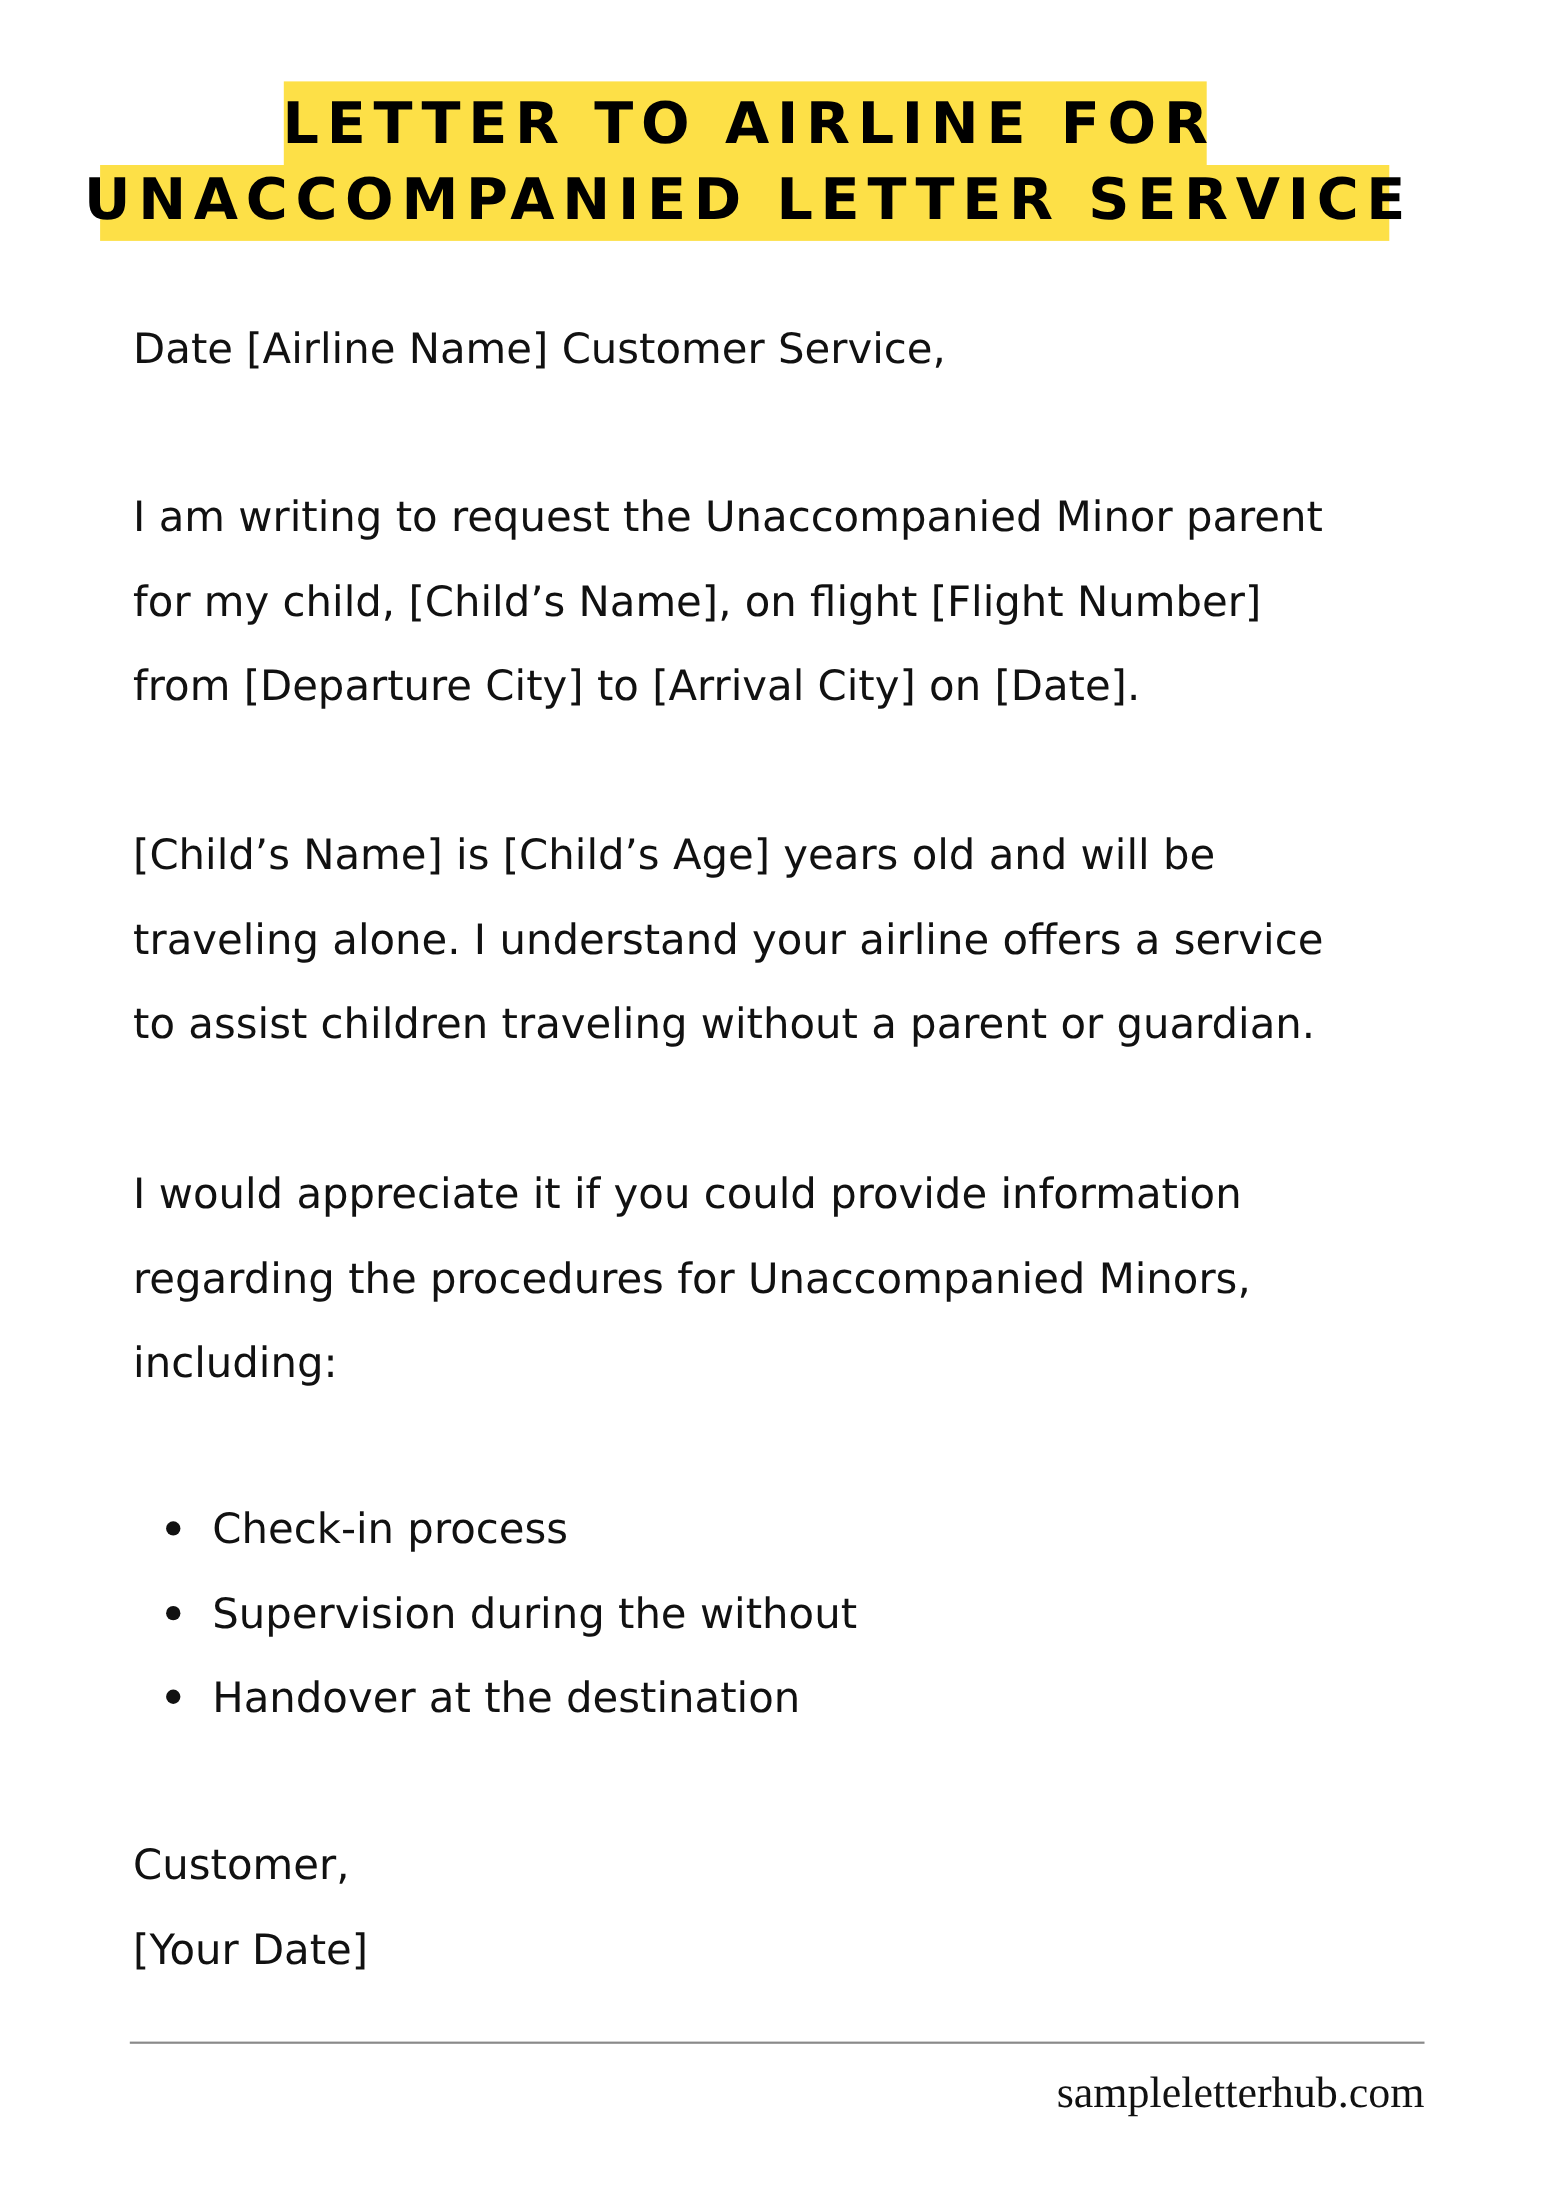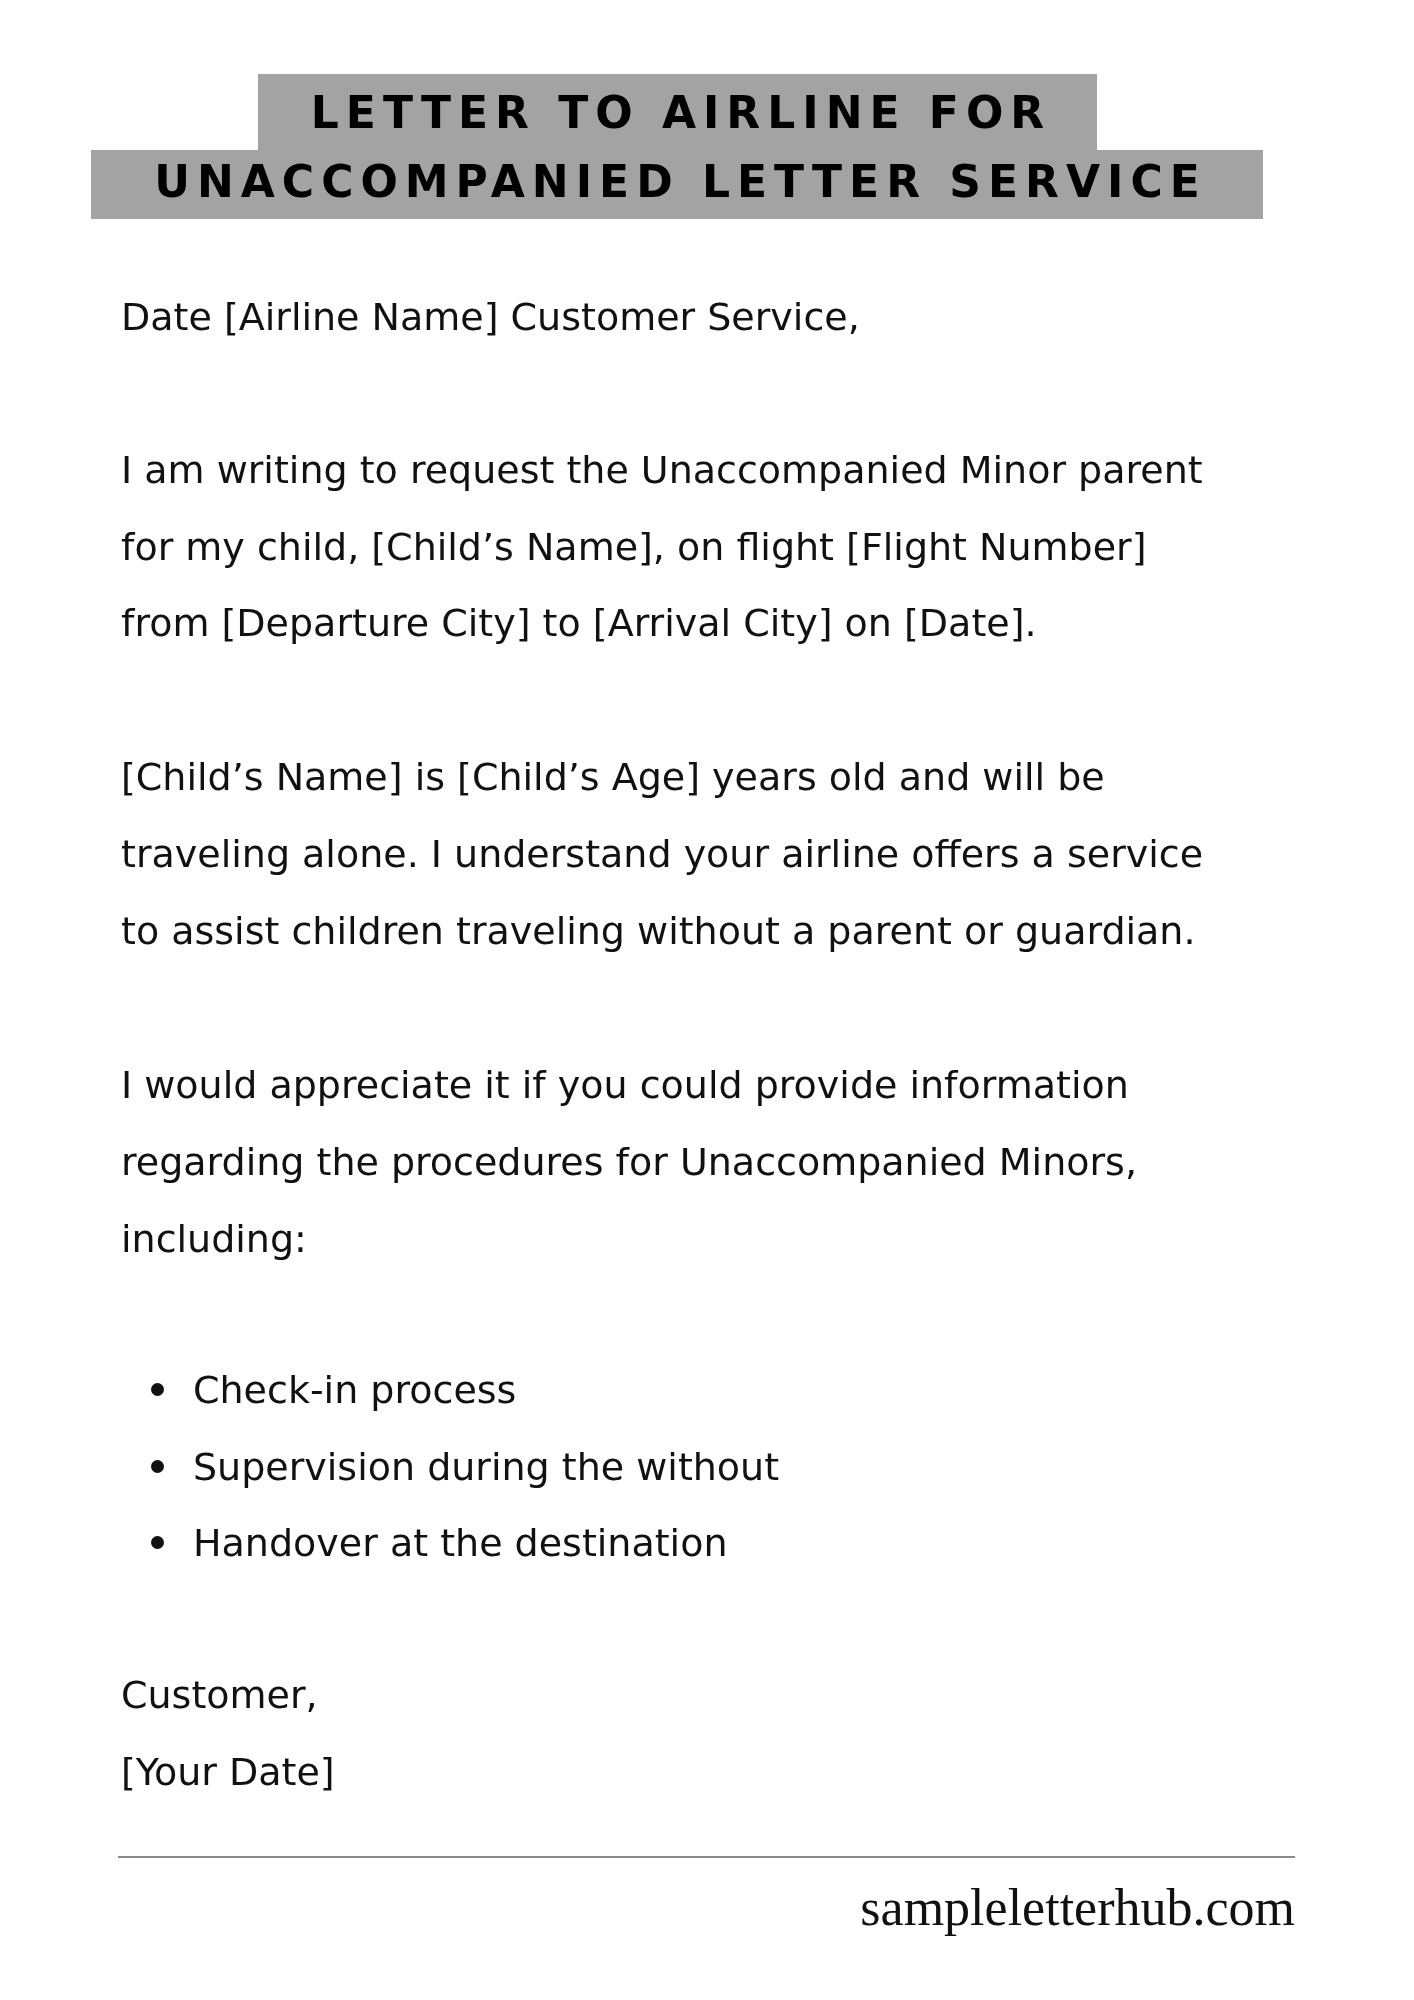--- a/index.html
+++ b/index.html
@@ -9,24 +9,24 @@
   }
   body {
     width: 1414px;
     height: 2000px;
     position: relative;
     overflow: hidden;
     color: #111111;
   }
   .title-line {
     position: absolute;
-    background: #a3a3a3;
+    background: #fde047;
     font-family: "DejaVu Sans", sans-serif;
     font-weight: bold;
-    font-size: 44px;
+    font-size: 52px;
     letter-spacing: 7px;
     color: #000000;
     white-space: nowrap;
     box-sizing: border-box;
     display: flex;
     align-items: center;
     justify-content: center;
   }
   #title-1 {
     left: 258px;
@@ -81,21 +81,21 @@
     top: 1856px;
     width: 1177px;
     height: 2px;
     background: #8a8a8a;
   }
   #footer-site {
     position: absolute;
     right: 119px;
     top: 1878px;
     font-family: "Liberation Serif", "DejaVu Serif", serif;
-    font-size: 52px;
+    font-size: 40px;
     color: #111111;
     white-space: nowrap;
     letter-spacing: 0px;
   }
 </style>
 </head>
 <body>
 
 <div id="title-1" class="title-line">
   <span>LETTER TO AIRLINE FOR</span>

